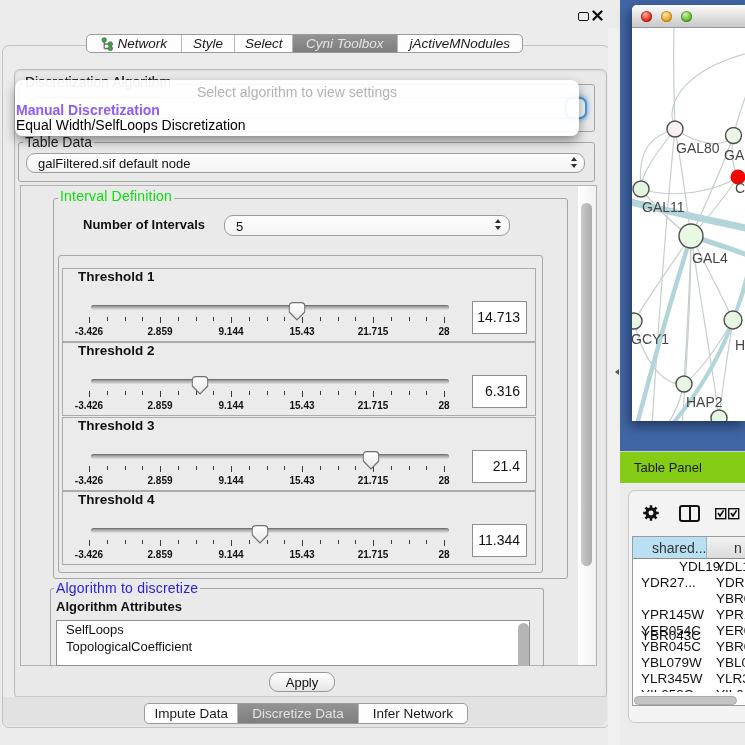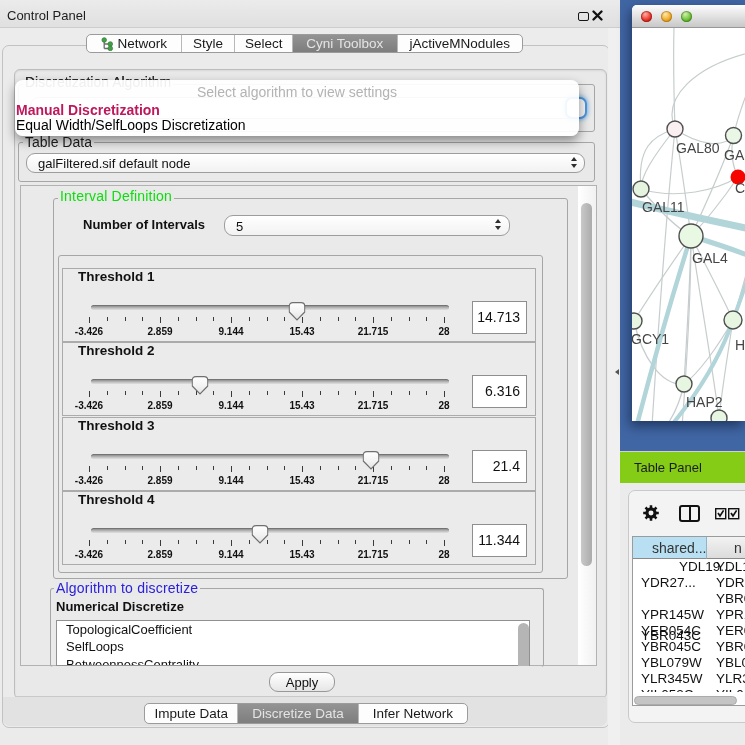--- a/index.html
+++ b/index.html
@@ -58,29 +58,26 @@
 #thetable{left:632px;top:536px;width:113px;height:170px;background:#fff;border-left:1px solid #9b9b9b;border-top:1px solid #9b9b9b;border-bottom:1px solid #9b9b9b;box-sizing:border-box;}
 .hcell{position:absolute;top:0;height:22px;box-sizing:border-box;border-bottom:1px solid #8a8a8a;font-size:14px;color:#333;text-align:left;line-height:22px;}
 .trow{position:absolute;font-size:13.5px;color:#111;white-space:nowrap;}
 </style>
 </head>
 <body>
 <div id="root">
 
   <div class="abs" id="cpwin"></div>
   <div class="abs" id="outerpanel"></div>
-  <div class="abs" id="titlebar">
-      <div class="t">Control Panel</div>
-    </div>
   <div class="winbox"></div>
   <svg class="abs" style="left:592px;top:10px;" width="11" height="11" viewBox="0 0 11 11">
       <path d="M1.5 1.5 L9.5 9.5 M9.5 1.5 L1.5 9.5" stroke="#111" stroke-width="2.3" stroke-linecap="round"></path>
     </svg>
 
-  <div class="seg" style="left:86px;top:34px;width:437px;height:19px;">
+  <div class="seg" style="left:86px;top:34px;width:437px;height:19px;font-style:italic;">
     <div class="it" style="width:94px;">
       <svg width="13" height="14" viewBox="0 0 13 14" style="margin-right:4px;">
         <path d="M3.2 3.5 L3.2 11.5 M3.2 7 L9.3 7 M3.2 11.5 L9.3 11.5" stroke="#6d6d6d" stroke-width="1.3" fill="none"></path>
         <circle cx="3.2" cy="3" r="2.3" fill="#44a047" stroke="#2e7d32" stroke-width="0.7"></circle>
         <circle cx="9.3" cy="7" r="2.3" fill="#44a047" stroke="#2e7d32" stroke-width="0.7"></circle>
         <circle cx="9.3" cy="11.4" r="2.3" fill="#44a047" stroke="#2e7d32" stroke-width="0.7"></circle>
       </svg>
       Network</div>
     <div class="it" style="width:53px;">Style</div>
     <div class="it" style="width:57px;">Select</div>
@@ -103,21 +100,21 @@
         <div class="u"></div>
         <div class="d"></div>
       </div>
   </div>
 
   <div class="abs" style="left:15px;top:80px;width:564px;height:56px;background:rgba(255,255,255,0.93);border-radius:8px;box-shadow:0 5px 11px rgba(0,0,0,0.42);"></div>
   <div class="abs" style="left:15px;top:84px;width:564px;text-align:center;font-size:14px;color:#b3b3b3;">Select algorithm to view settings</div>
   <div class="abs" style="left:15px;top:74px;width:300px;height:6px;overflow:hidden;">
       <div style="font-size:14px;color:#2a2a2a;padding-left:10px;">Discretization Algorithm</div>
     </div>
-  <div class="abs" style="left:16px;top:102px;width:550px;font-size:14px;font-weight:bold;color:#be185d;">Manual Discretization</div>
+  <div class="abs" style="left:16px;top:102px;width:550px;font-size:14px;font-weight:bold;color:#8b5cf6;">Manual Discretization</div>
   <div class="abs" style="left:16px;top:116.5px;width:550px;font-size:14px;color:#000;">Equal Width/SelfLoops Discretization</div>
 
   <div class="abs" id="scrollpane"></div>
   <div class="vtrack" style="left:578px;top:186px;width:18px;height:479px;"></div>
   <div class="vthumb" style="left:581px;top:203px;width:11px;height:363px;"></div>
 
   <div class="gb" style="left:53px;top:198px;width:513px;height:379px;"></div>
   <div class="gbtitle green" style="left:58px;top:188px;">Interval Definition</div>
 
   <div class="abs" style="left:83px;top:217px;font-size:13px;font-weight:bold;color:#111;">Number of Intervals</div>
@@ -295,25 +292,24 @@
               <stop offset="1" stop-color="#e2e2e2"></stop>
             </linearGradient>
           </defs>
           <path d="M4.5 0.7 L12.5 0.7 Q16.3 0.7 16.3 4.5 L16.3 10 L8.5 18 L0.7 10 L0.7 4.5 Q0.7 0.7 4.5 0.7 Z" fill="url(#tg491)" stroke="#6f6f6f" stroke-width="1.2"></path>
         </svg></div>
     <div class="vfield">11.344</div>
   </div>
 
   <div class="gb" style="left:50px;top:588px;width:492px;height:78px;border-bottom:none;"></div>
   <div class="gbtitle blue" style="left:54px;top:580px;">Algorithm to discretize</div>
-  <div class="abs" style="left:56px;top:599px;font-size:13px;font-weight:bold;color:#111;">Numerical Discretize</div>
+  <div class="abs" style="left:56px;top:599px;font-size:13px;font-weight:bold;color:#111;">Algorithm Attributes</div>
   <div class="abs" id="attrlist">
+    <div>SelfLoops</div>
     <div>TopologicalCoefficient</div>
-    <div>SelfLoops</div>
-    <div>BetweennessCentrality</div>
   </div>
   <div class="abs" style="left:518px;top:623px;width:11px;height:43px;background:#b5b5b5;border-radius:6px 6px 0 0;"></div>
 
   <div class="abs" style="left:3px;top:697px;width:604px;height:29px;background:#e2e2e2;border-radius:0 0 7px 7px;"></div>
   <div class="abs" id="applybtn">Apply</div>
   <div class="abs" style="left:15px;top:696px;width:590px;height:1px;background:#c9c9c9;"></div>
 
   <div class="seg" style="left:144px;top:703px;width:324px;height:21px;">
     <div class="it" style="width:93px;">Impute Data</div>
     <div class="it sel" style="width:120px;">Discretize Data</div>

